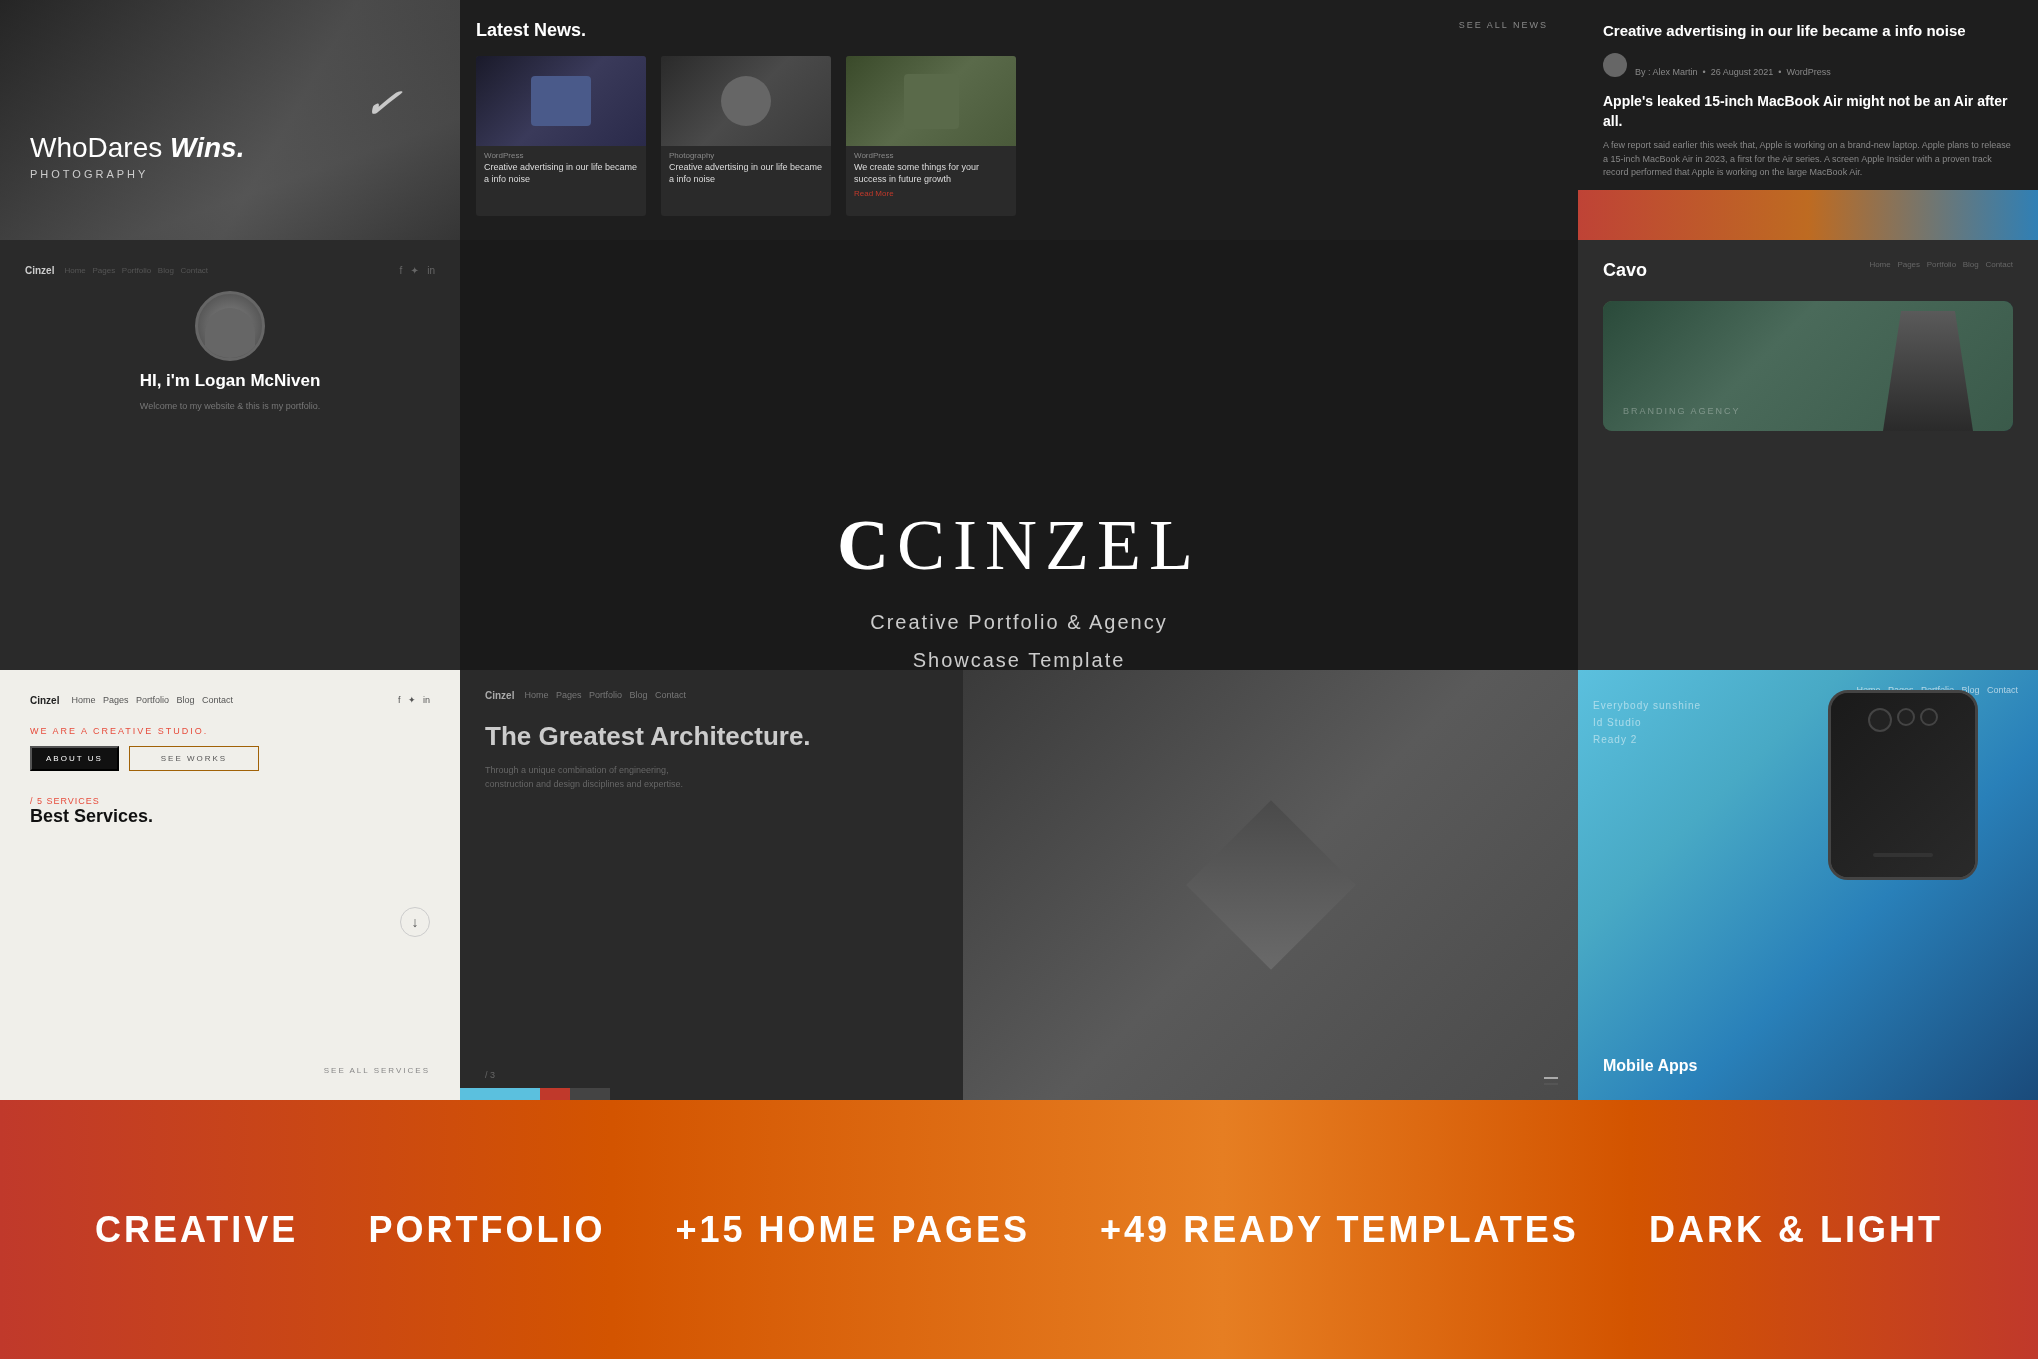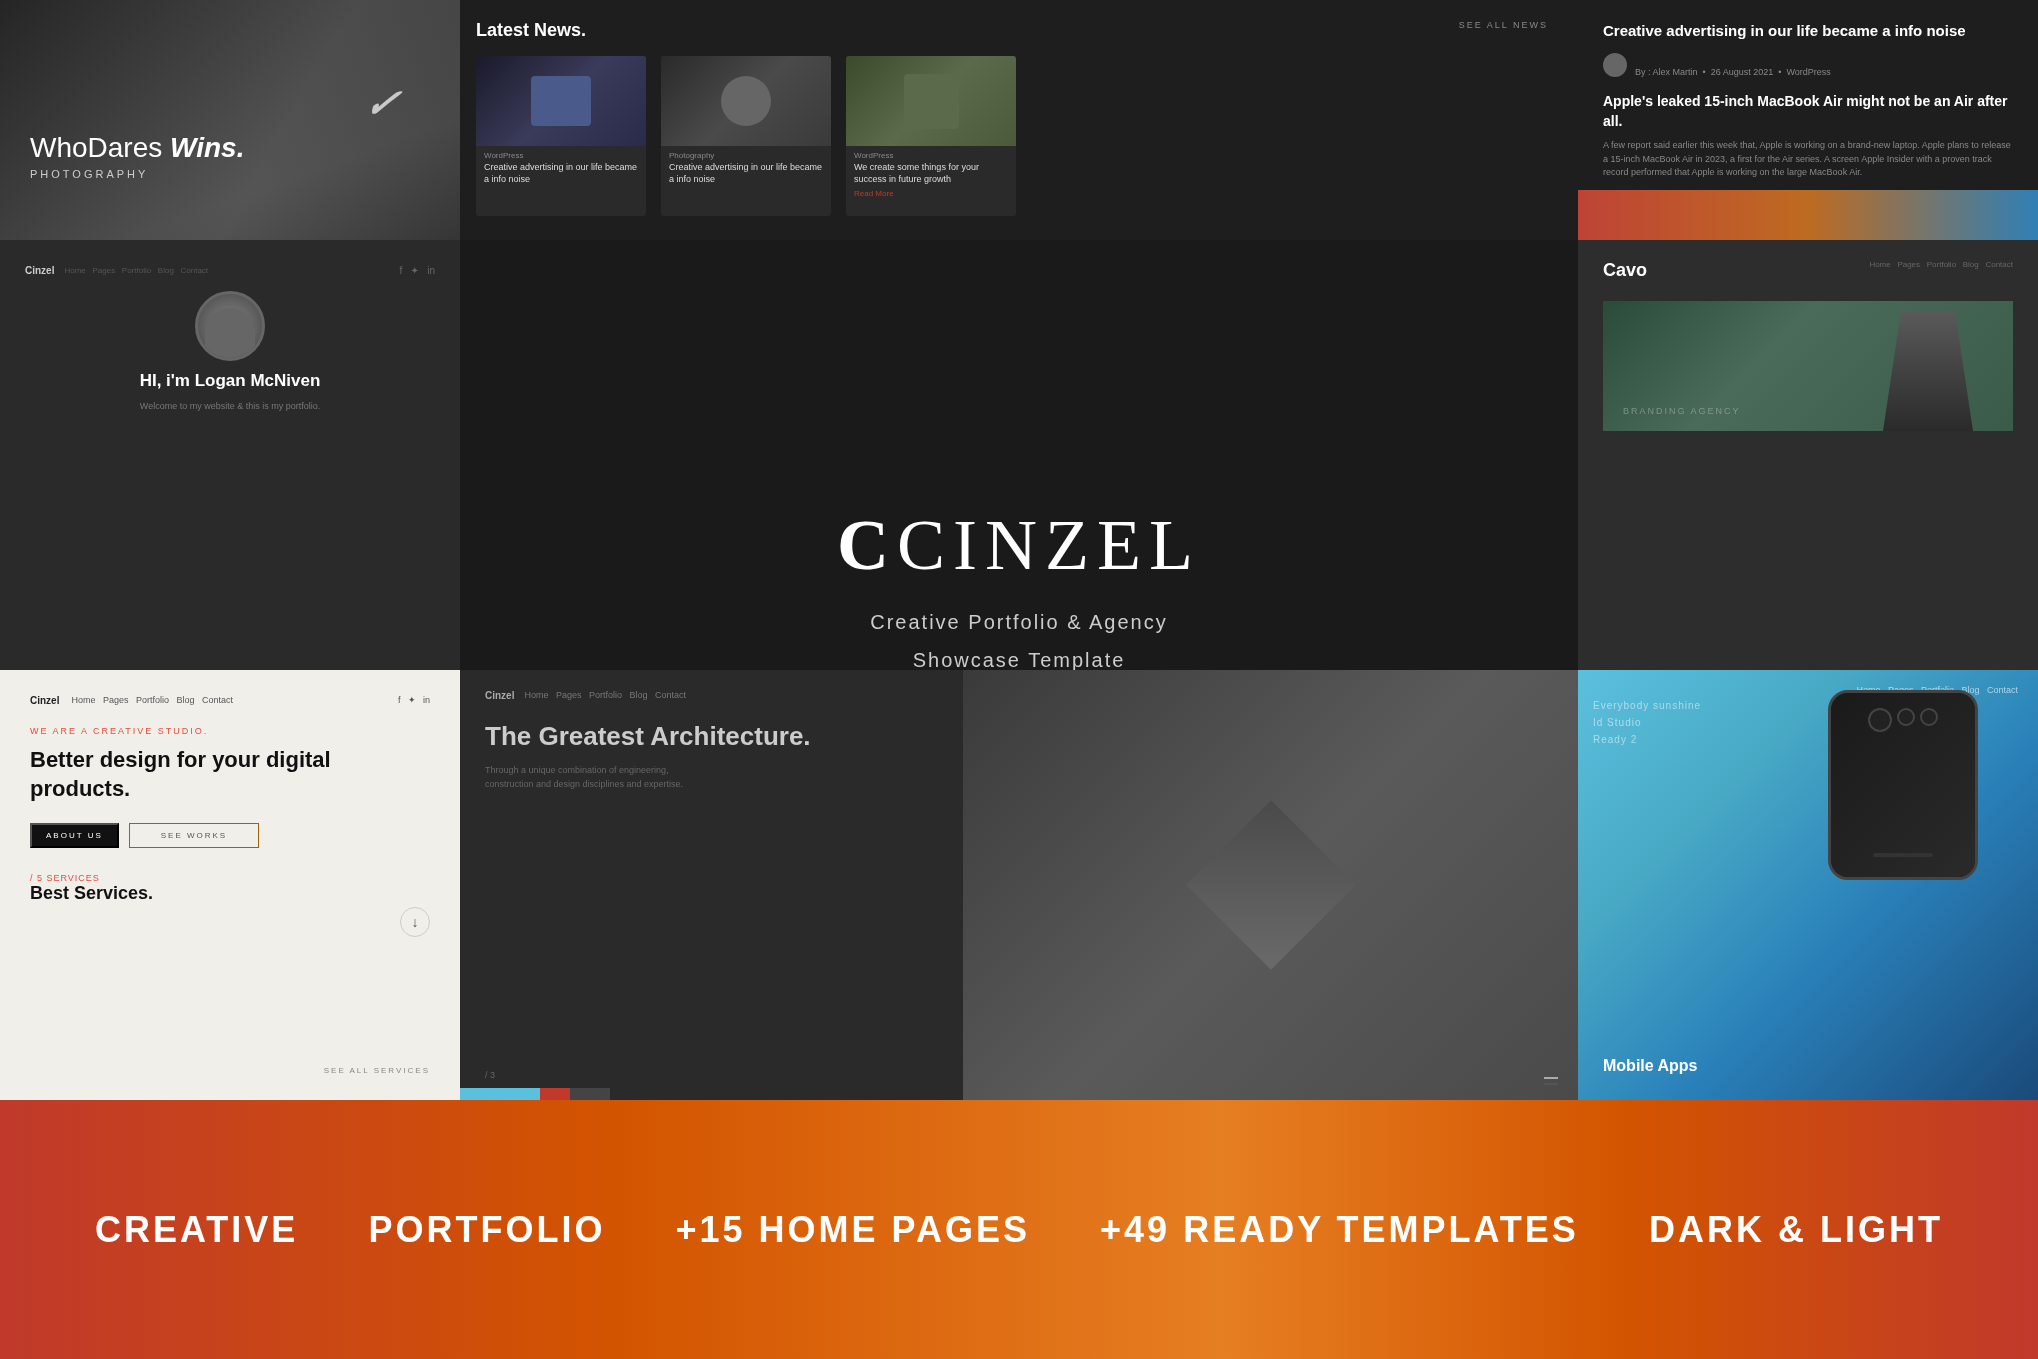--- a/index.html
+++ b/index.html
@@ -471,20 +471,21 @@
       color: white;
       line-height: 1.3;
       margin-bottom: 15px;
     }
     .branding-img {
       width: 100%;
       height: 130px;
       background: linear-gradient(135deg, #4a6741 0%, #2a4a38 30%, #1a3a48 100%);
       position: relative;
       overflow: hidden;
+      border-radius: 9px;
     }
     .branding-img .person-overlay {
       position: absolute;
       right: 20px;
       bottom: 0;
       width: 80px;
       height: 110px;
       background: linear-gradient(180deg, #5a5a5a 0%, #3a3a3a 100%);
       clip-path: polygon(20% 0%, 80% 0%, 100% 100%, 0% 100%);
     }
@@ -745,21 +746,20 @@
     </div>
   </div>
 
   <div class="panel-bottom-left">
     <div class="site-nav">
       <span style="font-size:10px;font-weight:700;color:#222;">Cinzel</span>
       <span>Home &nbsp; Pages &nbsp; Portfolio &nbsp; Blog &nbsp; Contact</span>
       <span style="margin-left:auto;">f &nbsp; ✦ &nbsp; in</span>
     </div>
     <div class="studio-tag">WE ARE A CREATIVE STUDIO.</div>
-    <div class="hero-h">Better design for your digital products.</div>
     <div class="cta-btns">
       <button class="btn-about">ABOUT US</button>
       <button class="btn-works">SEE WORKS</button>
     </div>
     <div class="services-label">/ 5 SERVICES</div>
     <div class="services-title">Best Services.</div>
     <div class="see-services">SEE ALL SERVICES</div>
     <div class="down-arrow">↓</div>
   </div>
 

